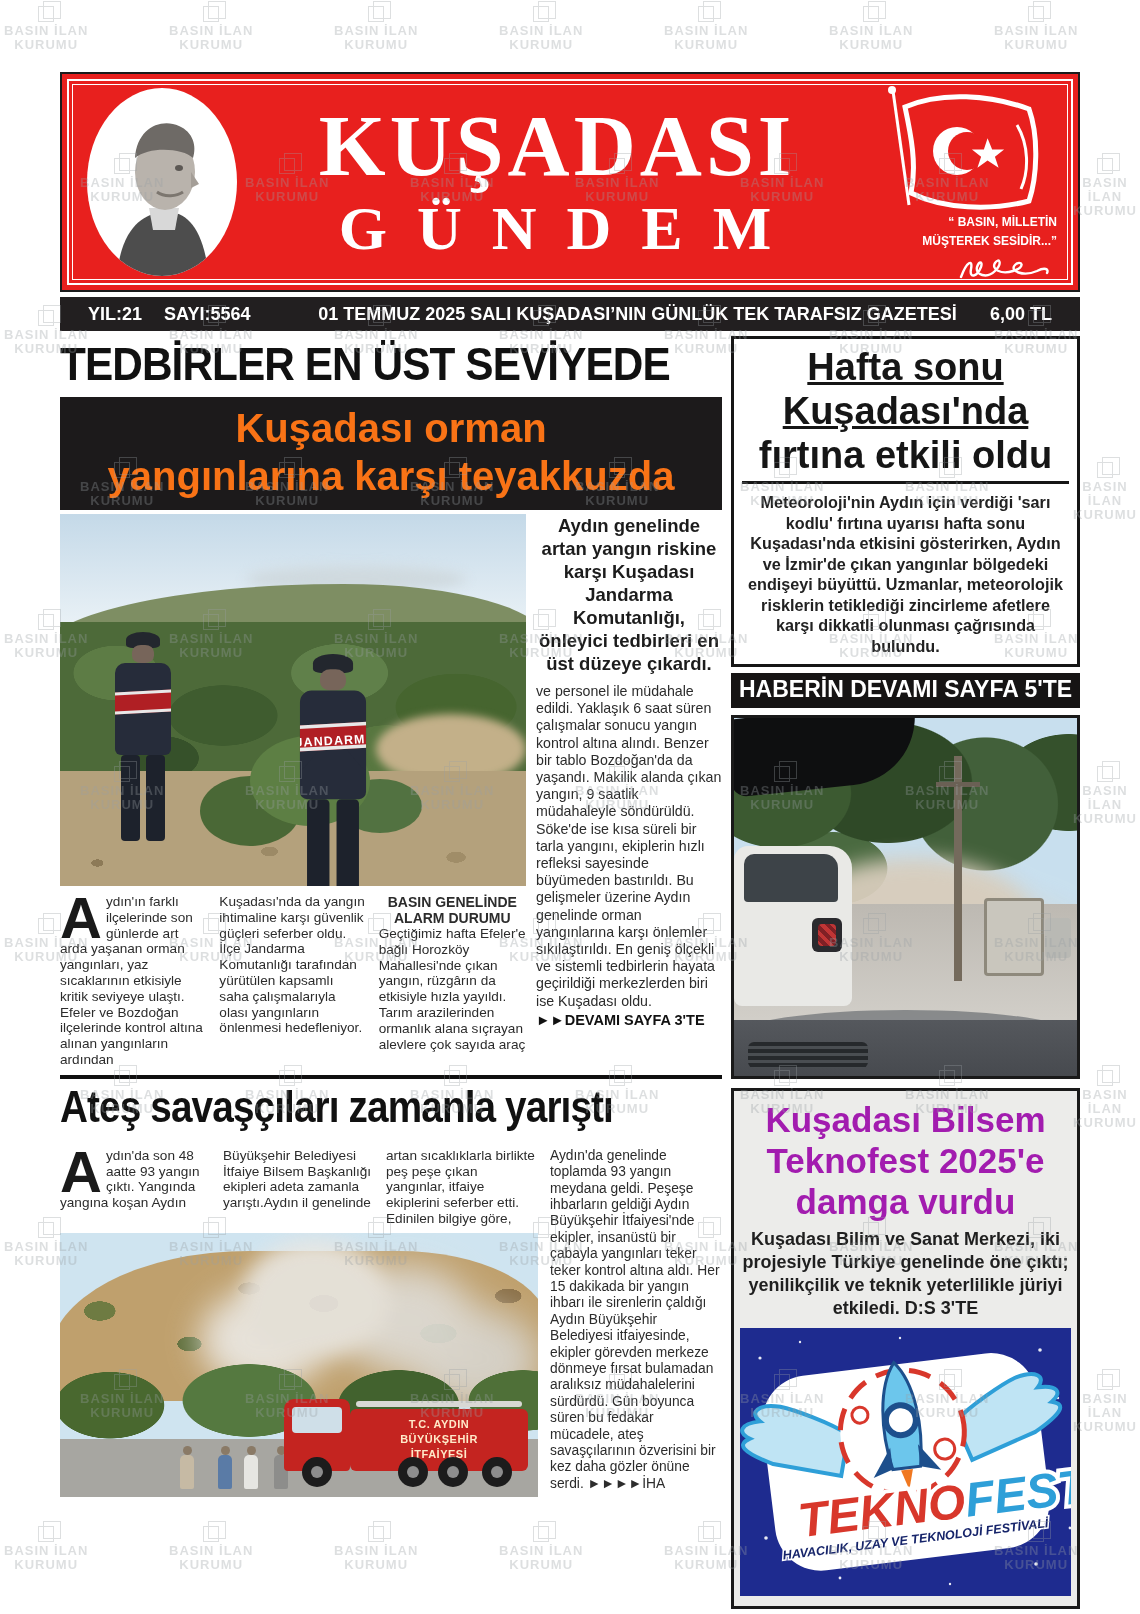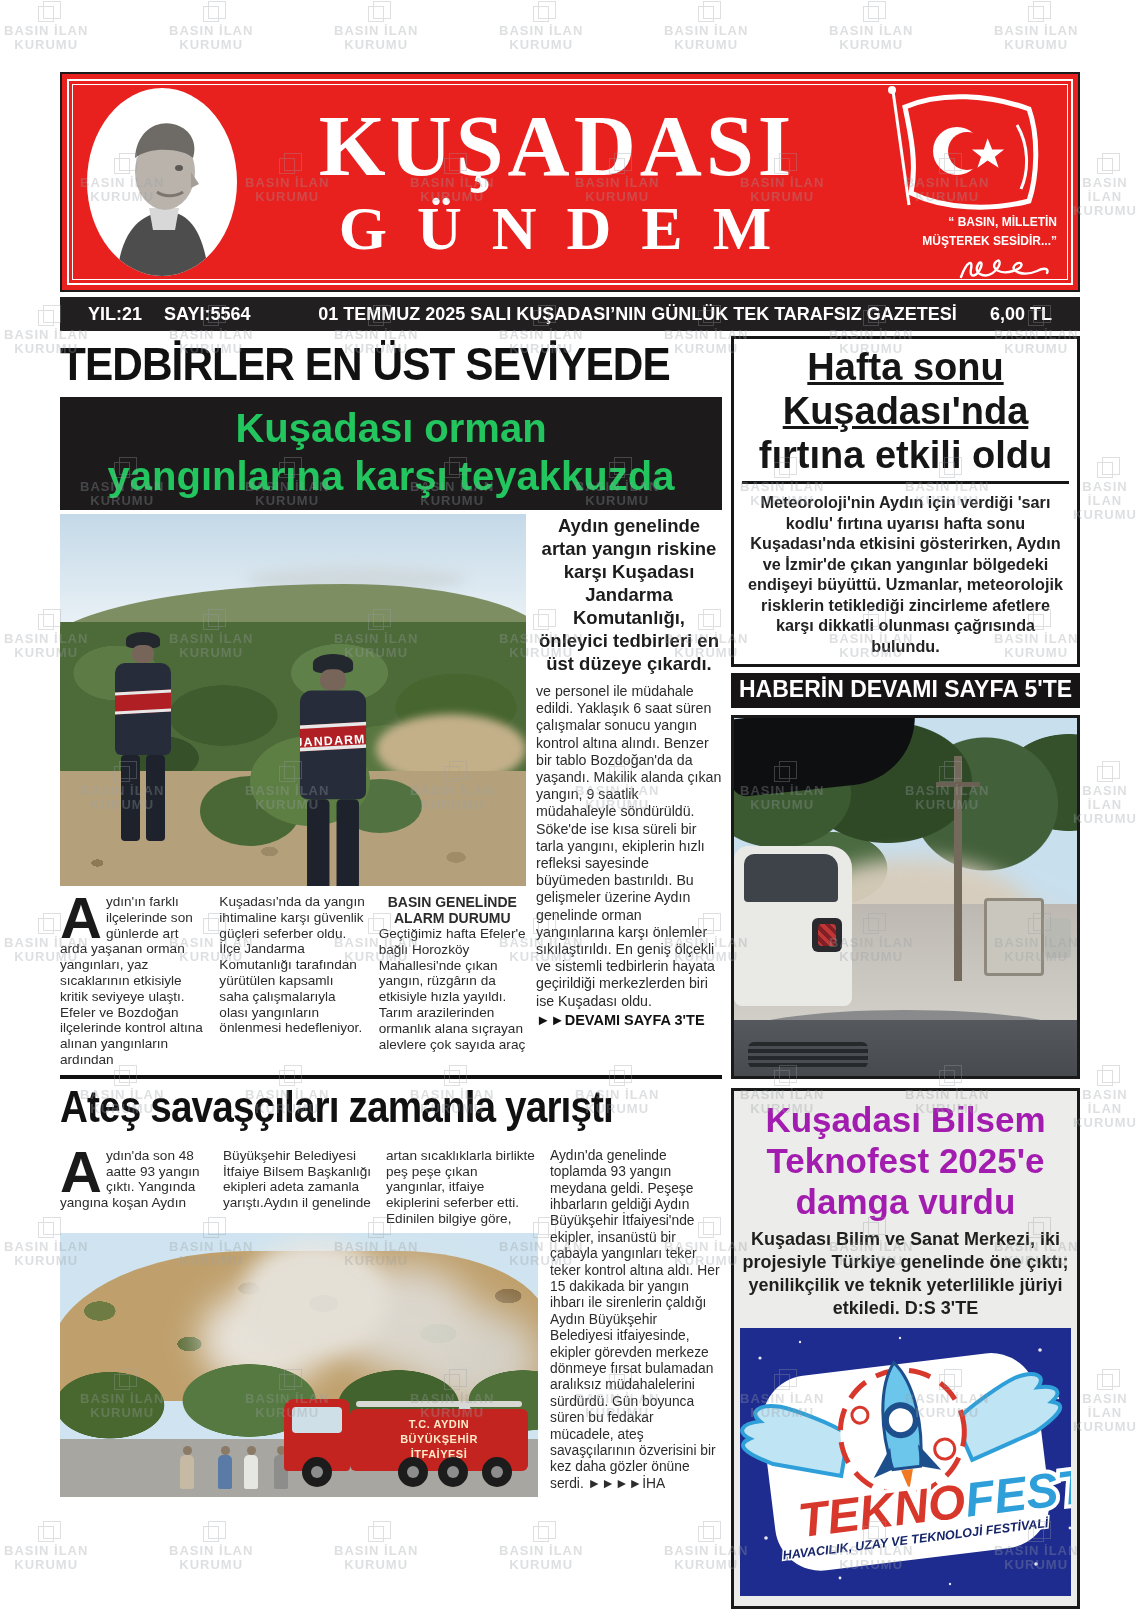--- a/index.html
+++ b/index.html
@@ -42,21 +42,21 @@
   .dateline .dl-right { width:90px; text-align:right; }
 
   
   .content { display:flex; gap:9px; margin-top:5px; position:relative; z-index:1; }
   .leftcol { width:662px; }
   .rightcol { width:349px; }
 
   .kicker { height:58px; overflow:visible; }
   .kicker span { display:inline-block; white-space:nowrap; font-weight:bold; font-size:47px;
                  letter-spacing:-1px; transform:scaleX(.9); transform-origin:0 60%; color:#111; }
-  .blackbox { margin-top:3px; background:#1c1a1b; color:#22c55e; text-align:center;
+  .blackbox { margin-top:3px; background:#1c1a1b; color:#f97316; text-align:center;
               padding:7px 4px 10px 4px; }
   .blackbox .bb1 { font-weight:bold; font-size:40px; line-height:48px; }
   .blackbox .bb2 { font-weight:bold; font-size:40px; line-height:48px; }
 
   .story1 { display:flex; gap:10px; margin-top:4px; }
   .story1-left { width:466px; }
   .story1-right { width:186px; }
   .lead { font-weight:bold; font-size:18.5px; line-height:23px; text-align:center; color:#1c1c1c; }
   .smalltext { font-size:14.2px; line-height:17.2px; color:#2c2c2c; margin-top:8px; }
   .continue { font-weight:bold; font-size:14.5px; margin-top:2px; color:#111; }

